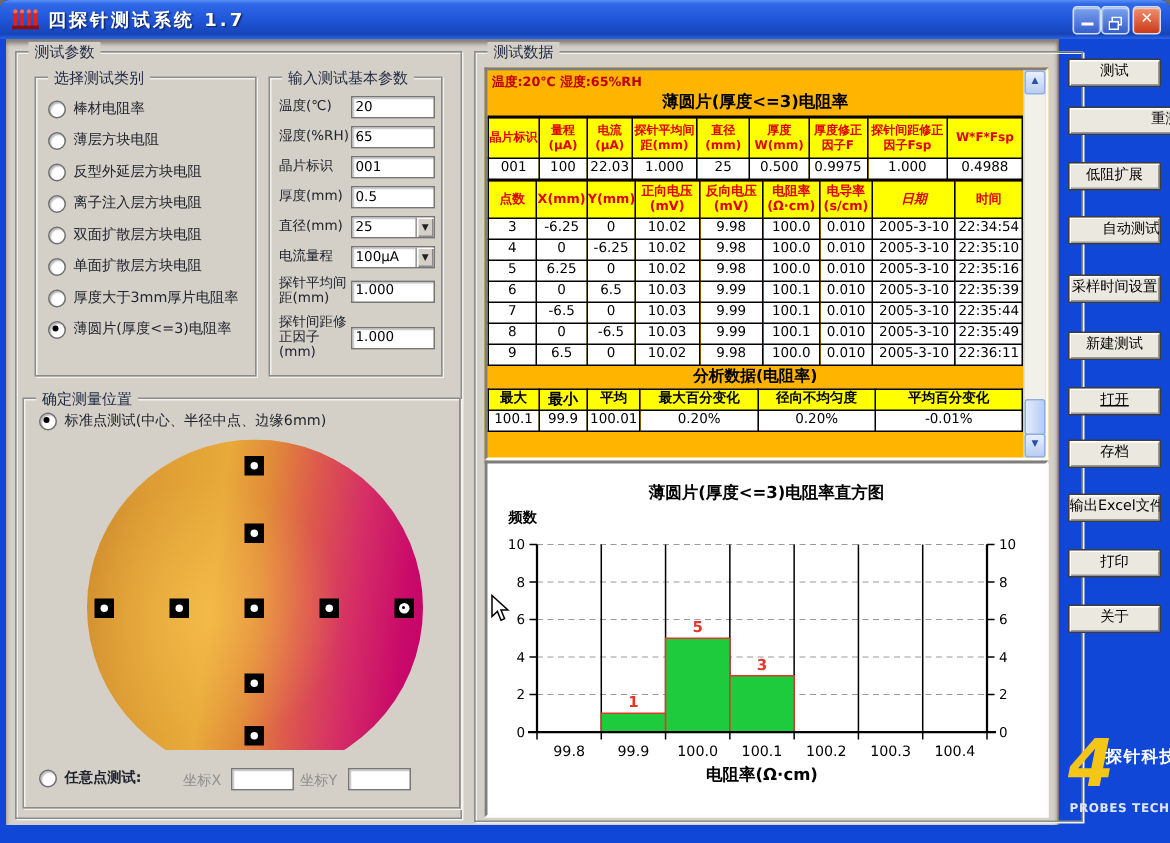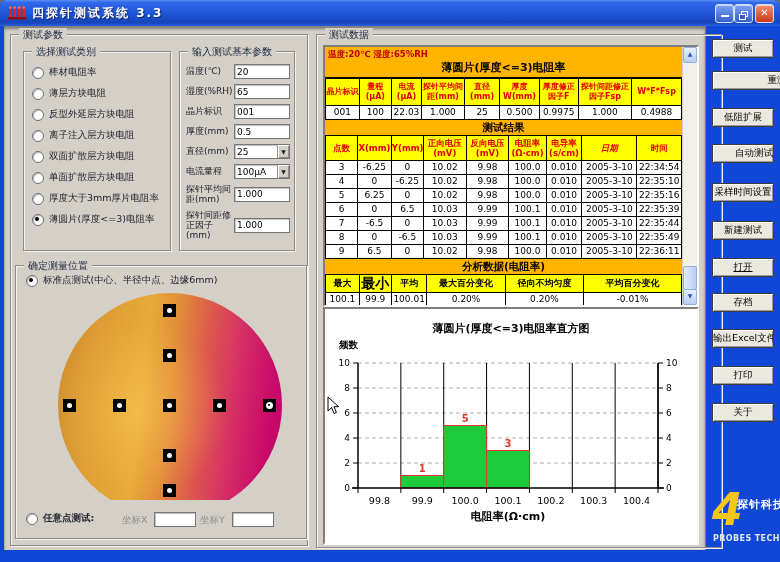--- a/index.html
+++ b/index.html
@@ -93,21 +93,21 @@
         <rect x="10" y="2" width="2.5" height="9"></rect>
           <rect x="14.5" y="2" width="2.5" height="9"></rect>
       </g>
       <g fill="#ff6a50">
         <circle cx="2.2" cy="1.6" r="1.4"></circle>
           <circle cx="6.7" cy="1.6" r="1.4"></circle>
         <circle cx="11.2" cy="1.6" r="1.4"></circle>
           <circle cx="15.7" cy="1.6" r="1.4"></circle>
       </g>
     </svg>
-    <span class="title">四探针测试系统 3.3</span>
+    <span class="title">四探针测试系统 1.7</span>
     <div class="winbtn" id="btn-min">
         <span class="minbar"></span>
       </div>
     <div class="winbtn" id="btn-rst">
       <svg width="9" height="9" style="margin-top:3px">
         <rect x="2.5" y="0.5" width="6" height="5" fill="none" stroke="#fff"></rect>
         <rect x="0.5" y="3.5" width="6" height="5" fill="#3560cc" stroke="#fff"></rect>
       </svg>
     </div>
     <div class="winbtn" id="btn-cls">
@@ -287,21 +287,20 @@
                     <td>1.000</td>
                     <td>25</td>
                     <td>0.500</td>
                     <td>0.9975</td>
                     <td>1.000</td>
                     <td>0.4988</td>
                   </tr>
                 </tbody>
               </table>
             </div>
-          <div class="band">测试结果</div>
           <div id="results-tbl">
               <table class="grid" id="results-grid">
                 <colgroup>
                   <col style="width: 9%;">
                   <col style="width: 9.5%;">
                   <col style="width: 9%;">
                   <col style="width: 12%;">
                   <col style="width: 12%;">
                   <col style="width: 10.5%;">
                   <col style="width: 10%;">
@@ -407,21 +406,21 @@
                   <col style="width: 9.5%;">
                   <col style="width: 9%;">
                   <col style="width: 10%;">
                   <col style="width: 22%;">
                   <col style="width: 22%;">
                   <col style="width: 27.5%;">
                 </colgroup>
                 <tbody>
                   <tr>
                     <th style="color: rgb(0, 0, 0); height: 13px; font-size: 9px;">最大</th>
-                    <th style="color: rgb(0, 0, 0); height: 13px; font-size: 14px; margin-top: 32px;">最小</th>
+                    <th style="color: rgb(0, 0, 0); height: 13px; font-size: 10px; margin-top: 32px;">最小</th>
                     <th style="color: rgb(0, 0, 0); height: 13px; font-size: 9px;">平均</th>
                     <th style="color: rgb(0, 0, 0); height: 13px; font-size: 9px;">最大百分变化</th>
                     <th style="color: rgb(0, 0, 0); height: 13px; font-size: 9px;">径向不均匀度</th>
                     <th style="color: rgb(0, 0, 0); height: 13px; font-size: 9px;">平均百分变化</th>
                   </tr>
                   <tr>
                     <td>100.1</td>
                     <td>99.9</td>
                     <td>100.01</td>
                     <td>0.20%</td>

